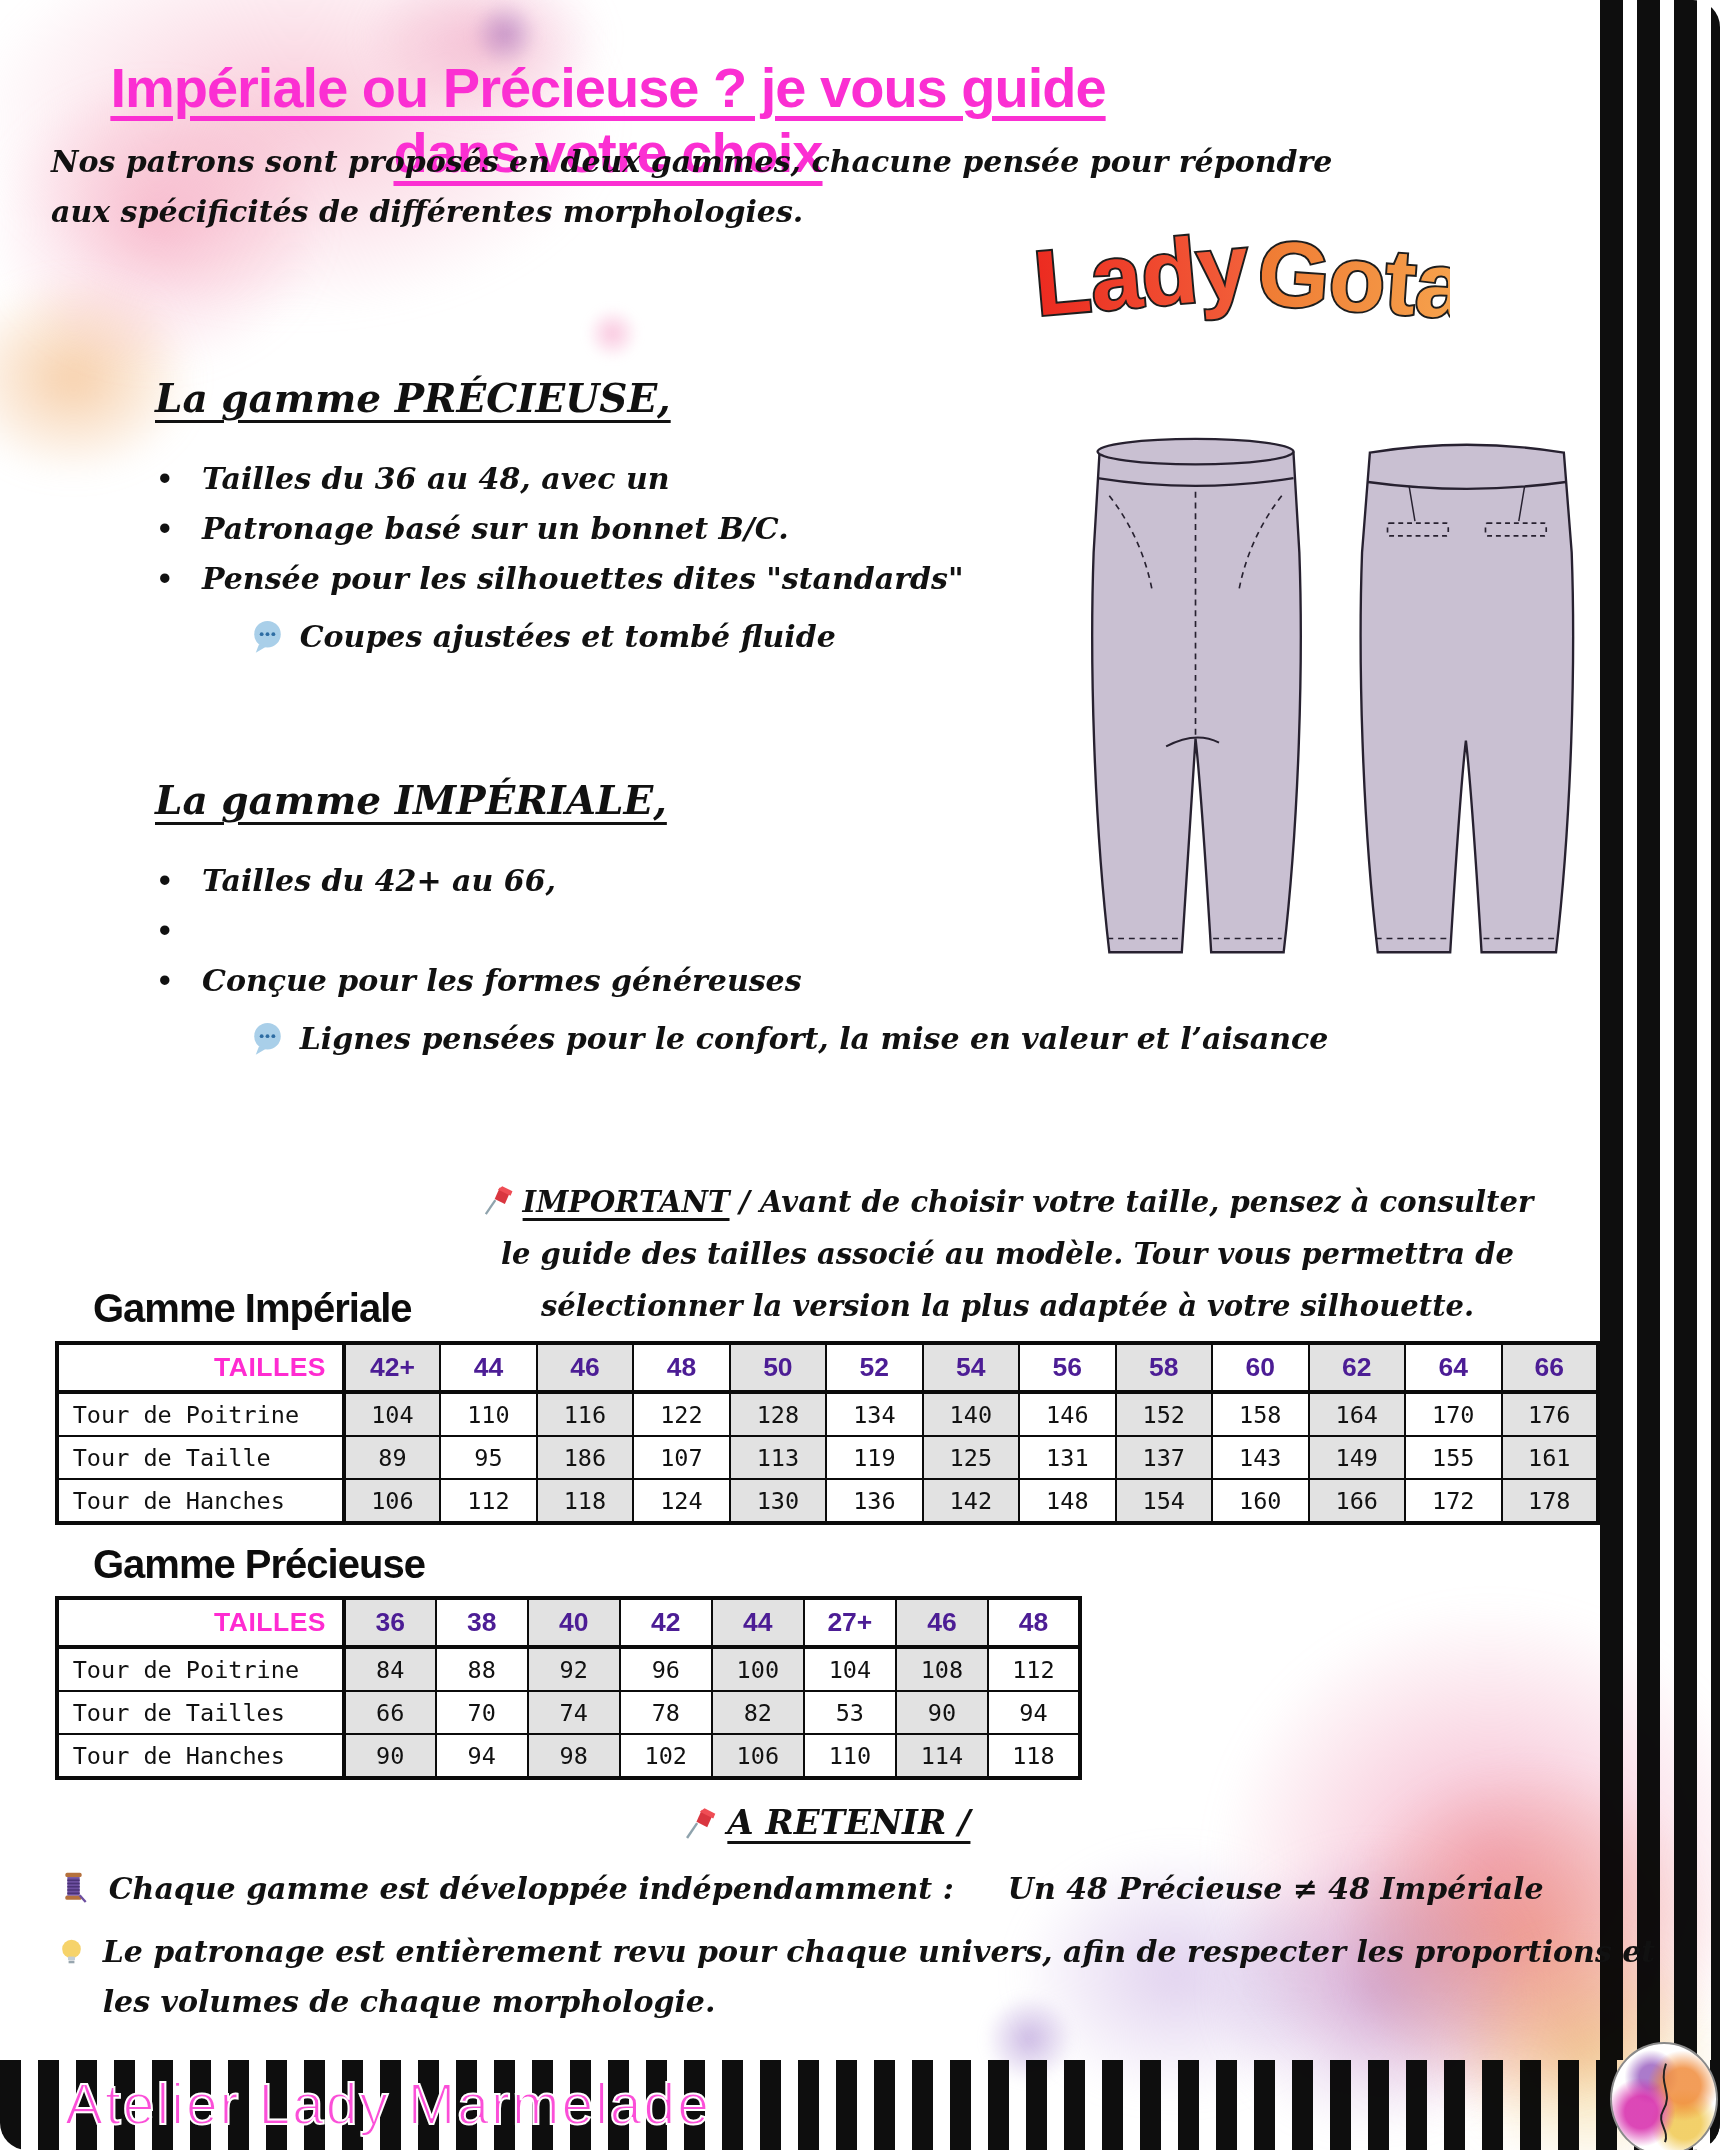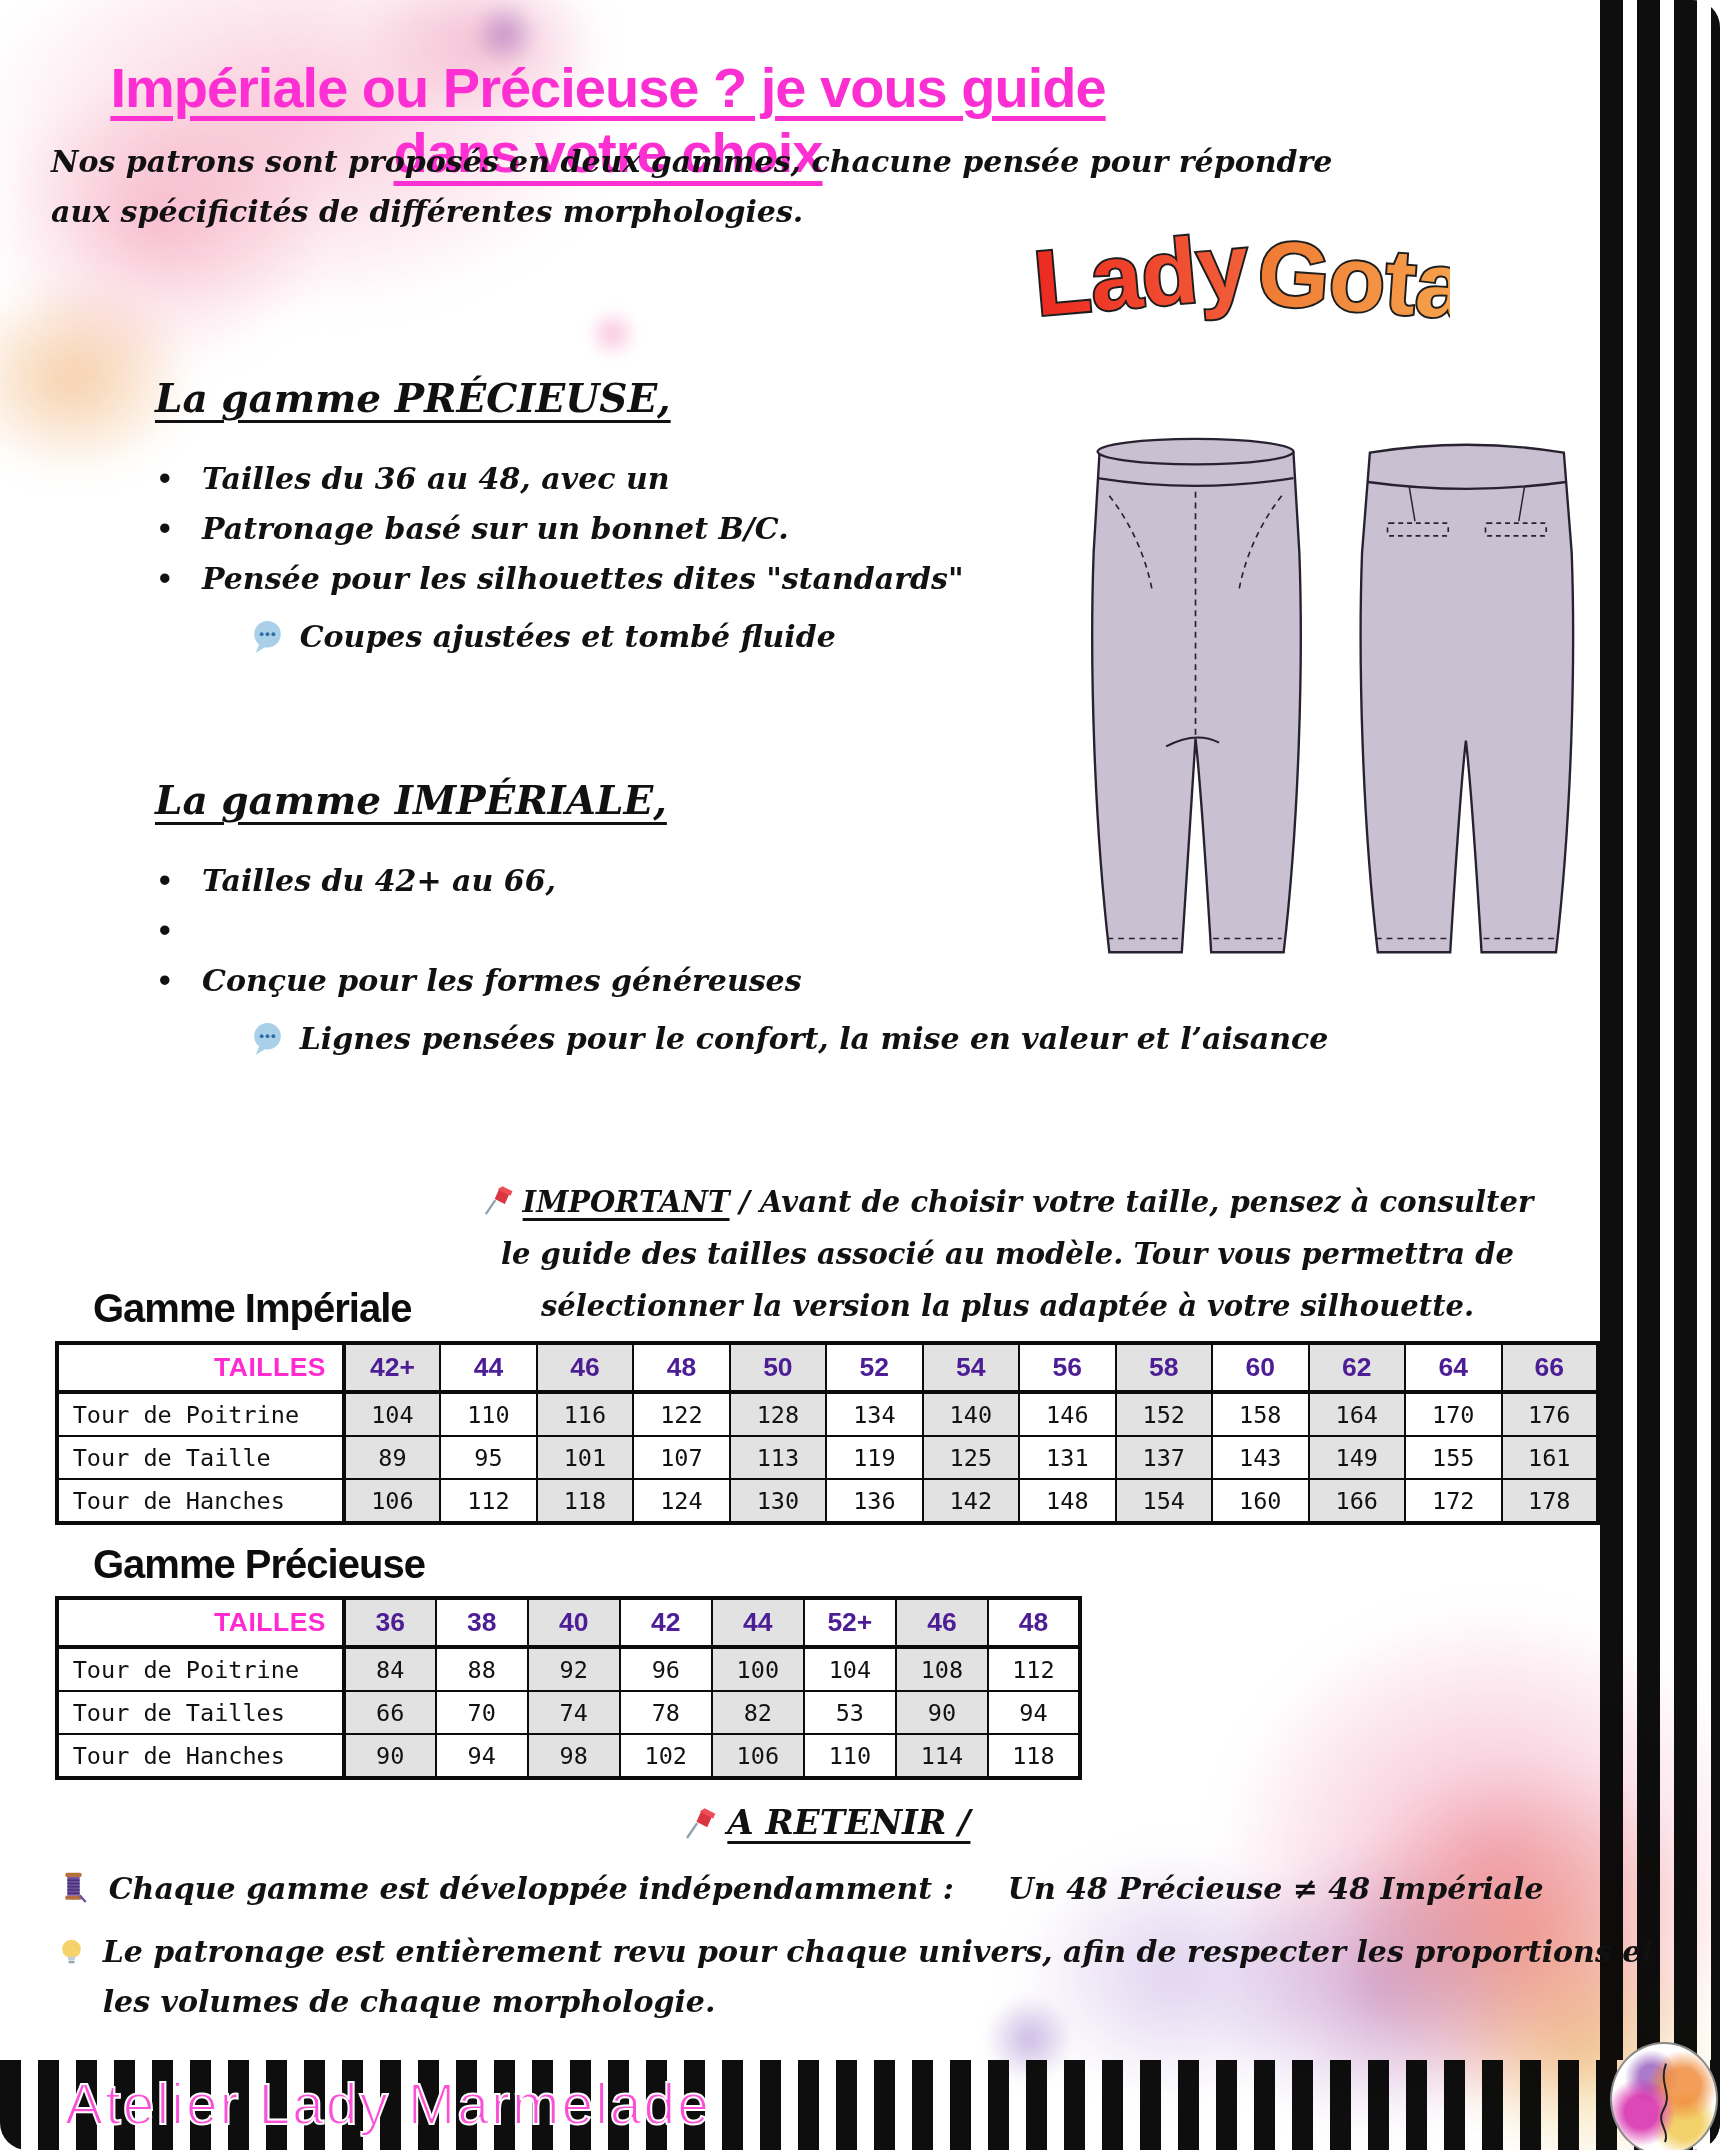--- a/index.html
+++ b/index.html
@@ -244,21 +244,21 @@
           <td class="t-val shade">152</td>
           <td class="t-val">158</td>
           <td class="t-val shade">164</td>
           <td class="t-val">170</td>
           <td class="t-val shade">176</td>
         </tr>
         <tr>
           <td class="t-label">Tour de Taille</td>
           <td class="t-val shade">89</td>
           <td class="t-val">95</td>
-          <td class="t-val shade">101</td>
+          <td class="t-val shade">186</td>
           <td class="t-val">107</td>
           <td class="t-val shade">113</td>
           <td class="t-val">119</td>
           <td class="t-val shade">125</td>
           <td class="t-val">131</td>
           <td class="t-val shade">137</td>
           <td class="t-val">143</td>
           <td class="t-val shade">149</td>
           <td class="t-val">155</td>
           <td class="t-val shade">161</td>
@@ -285,21 +285,21 @@
   <div class="tbl-h prec">Gamme Précieuse</div>
   <table class="meas prec">
       <tbody>
         <tr class="t-head">
           <td class="t-corner">TAILLES</td>
           <td class="t-size shade">36</td>
           <td class="t-size">38</td>
           <td class="t-size shade">40</td>
           <td class="t-size">42</td>
           <td class="t-size shade">44</td>
-          <td class="t-size">52+</td>
+          <td class="t-size">27+</td>
           <td class="t-size shade">46</td>
           <td class="t-size">48</td>
         </tr>
         <tr>
           <td class="t-label">Tour de Poitrine</td>
           <td class="t-val shade">84</td>
           <td class="t-val">88</td>
           <td class="t-val shade">92</td>
           <td class="t-val">96</td>
           <td class="t-val shade">100</td>

